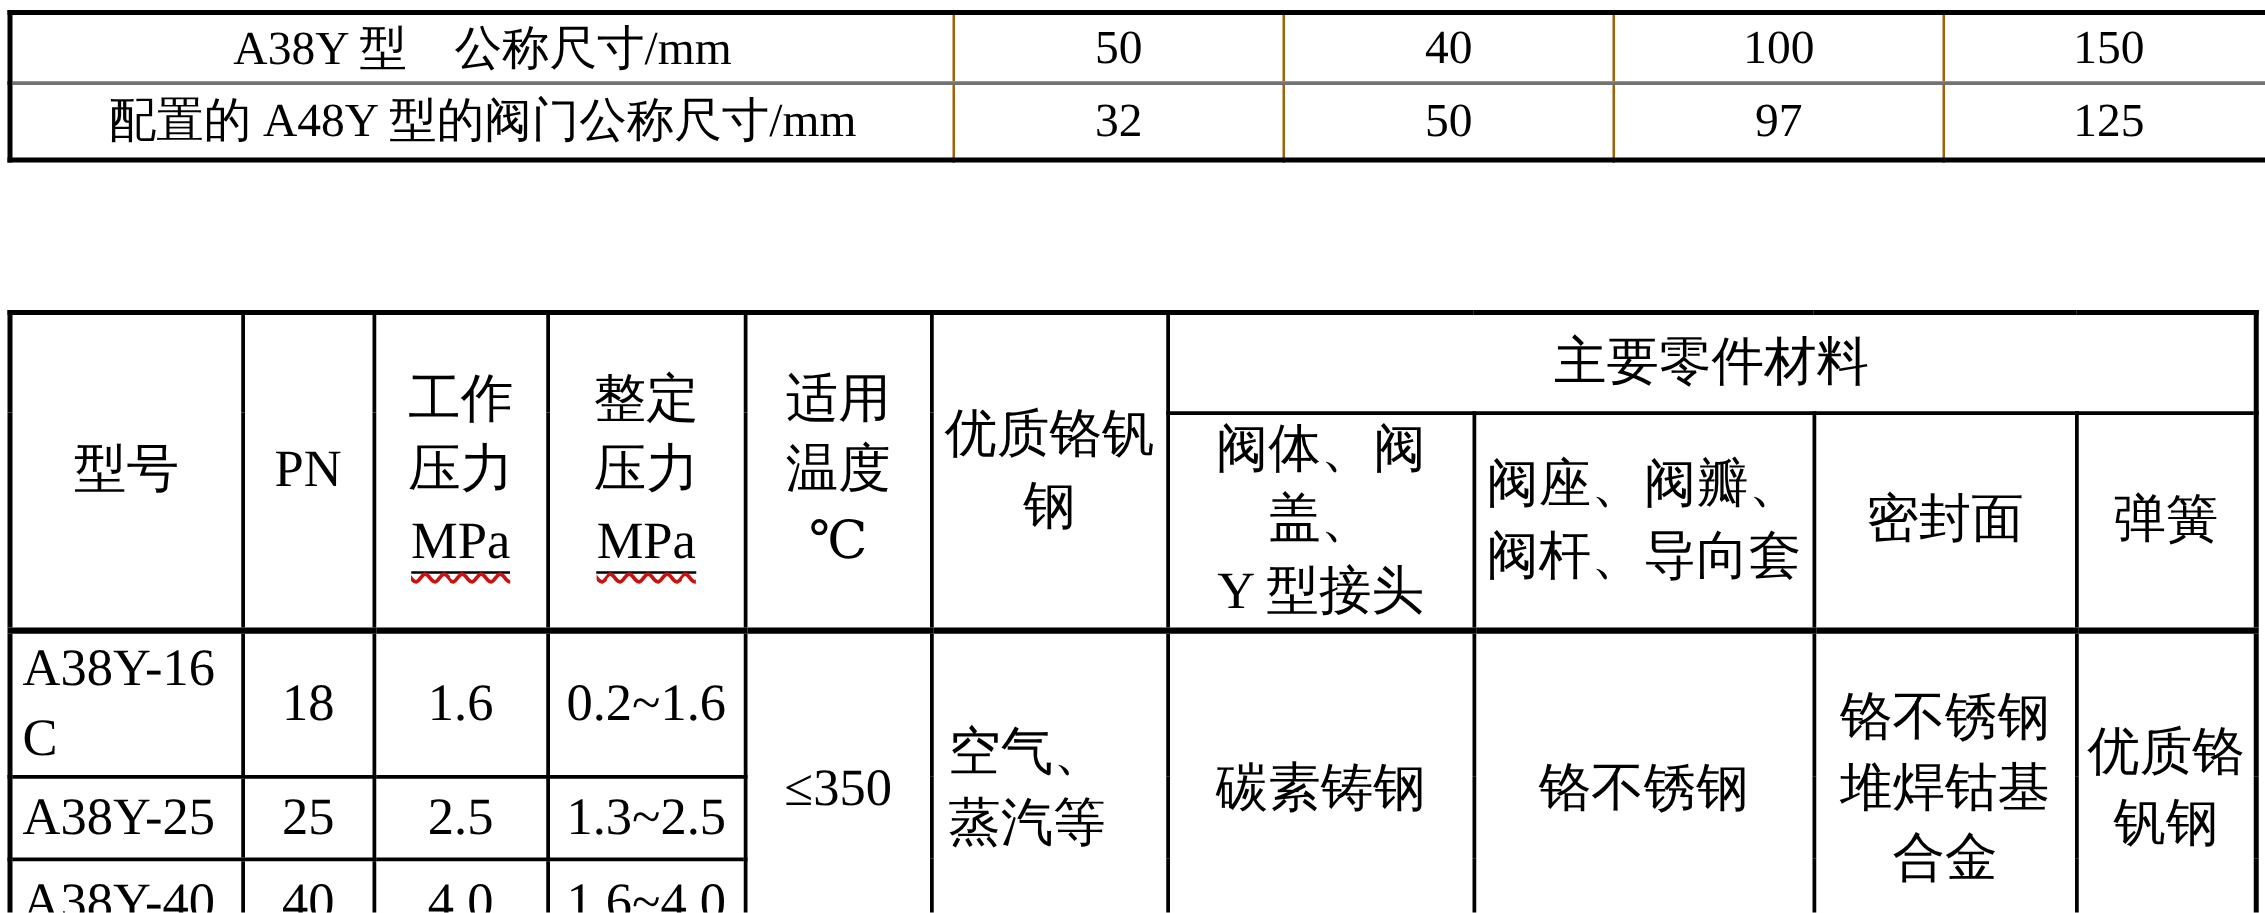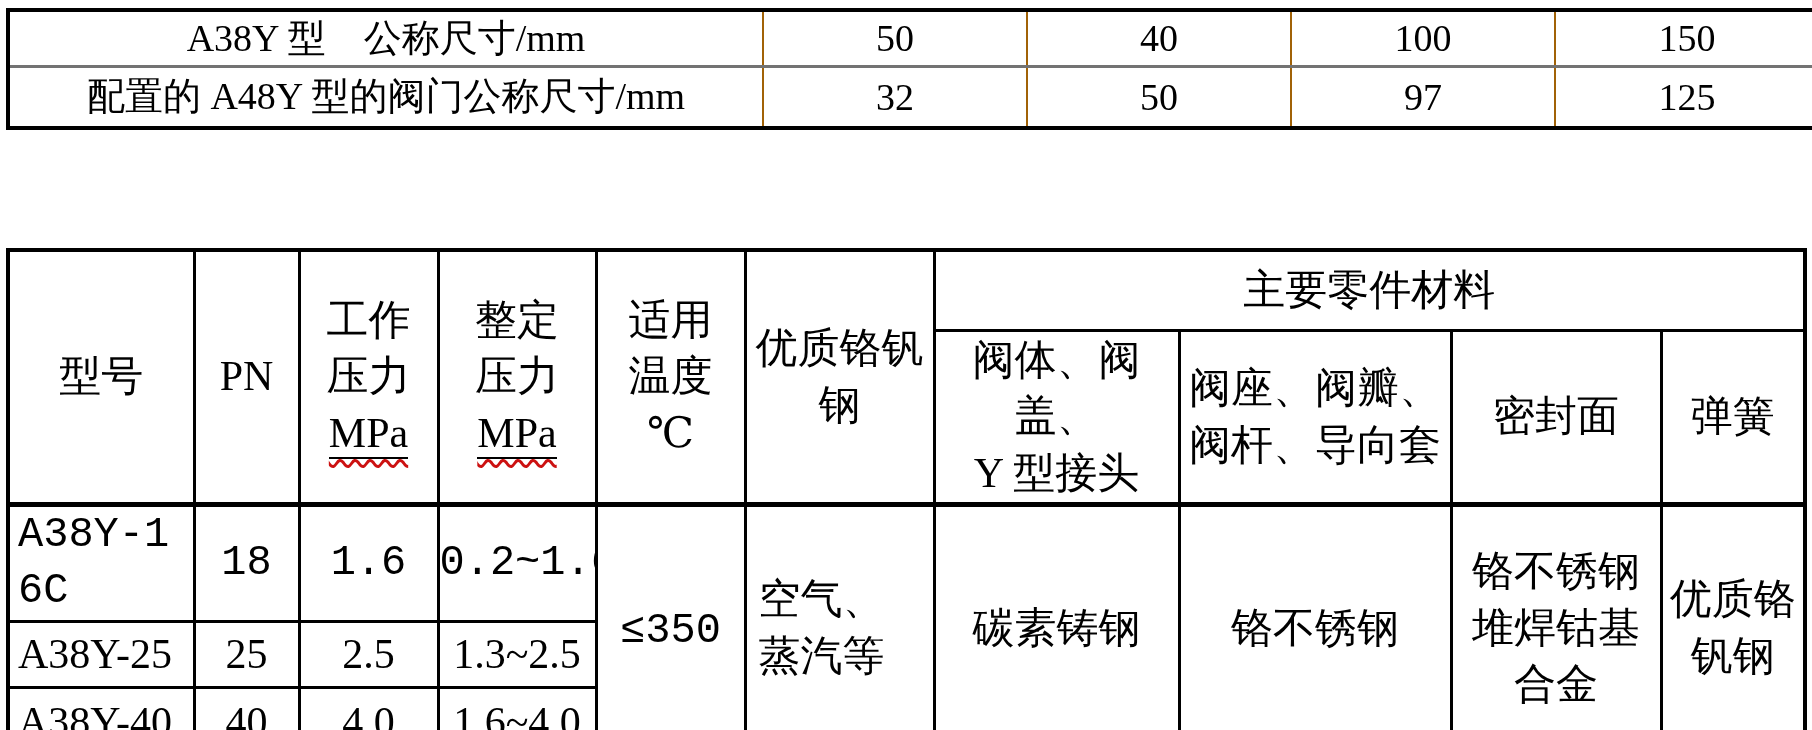--- a/index.html
+++ b/index.html
@@ -60,21 +60,21 @@
   .spec-table col.c-sp { width: 158px; }
   .spec-table col.c-temp { width: 149px; }
   .spec-table col.c-med { width: 189px; }
   .spec-table col.c-m1 { width: 245px; }
   .spec-table col.c-m2 { width: 272px; }
   .spec-table col.c-m3 { width: 210px; }
   .spec-table col.c-m4 { width: 144px; }
 
   .spec-table tr.hdr-group { height: 80px; }
   .spec-table tr.hdr-sub { height: 122px; }
-  .spec-table tr.row-1 { height: 114px; font-family: Liberation Mono, monospace; }
+  .spec-table tr.row-1 { height: 114px; }
   .spec-table tr.row-2 { height: 66px; }
   .spec-table tr.row-3 { height: 70px; }
 
   .spec-table th.model-col, .spec-table td.model-col {
     border-right: 1px solid #14b8a6;
   }
   .spec-table tr.row-1 td {
     border-top: 5px solid #000;   
   }
   .spec-table td.model-cell {

